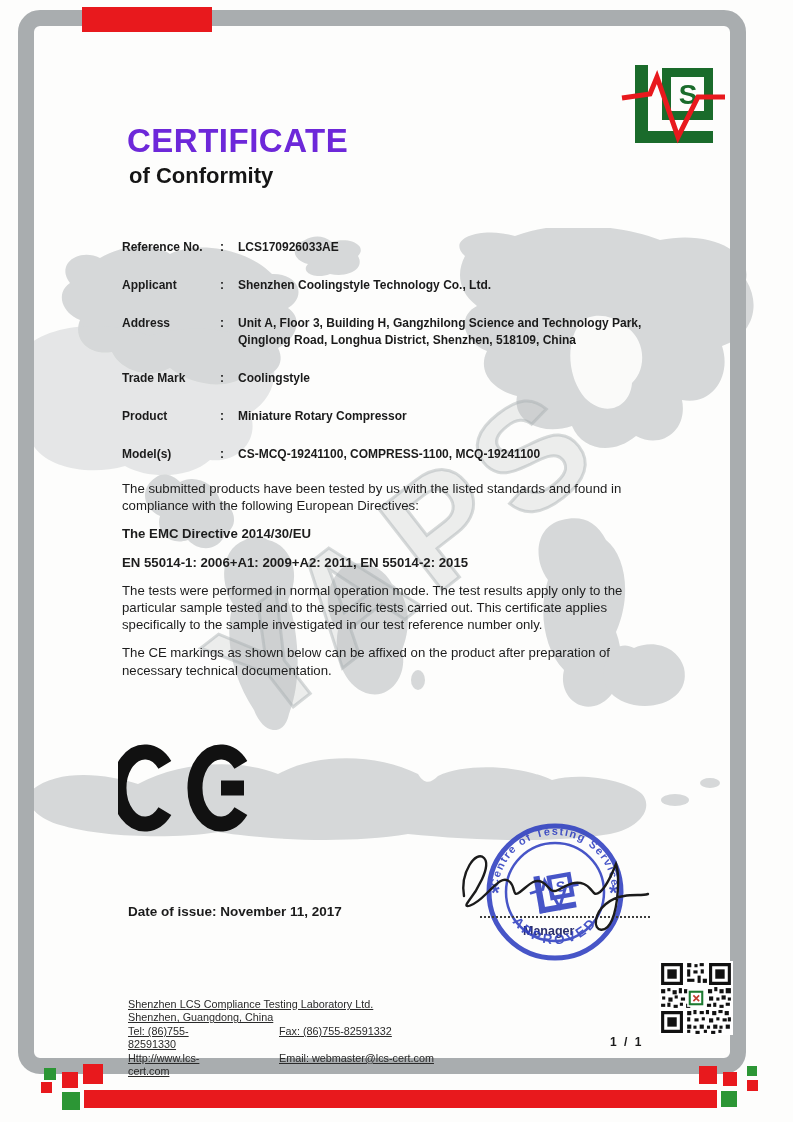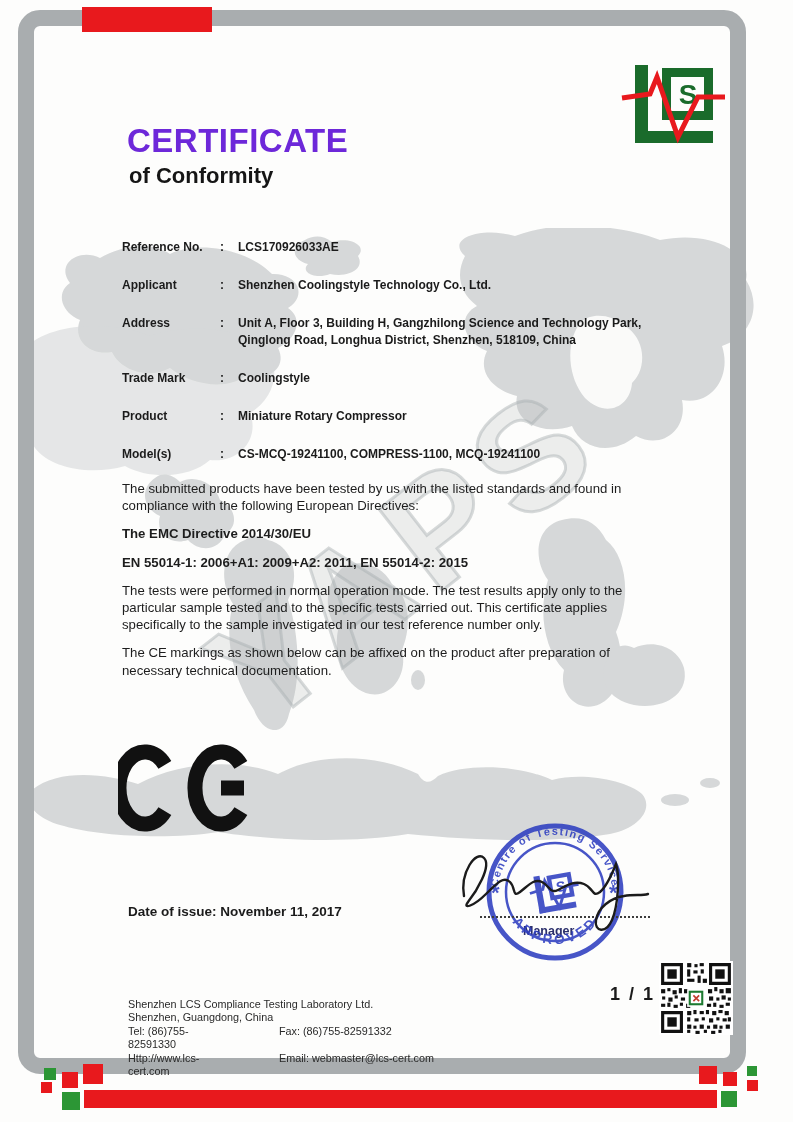--- a/index.html
+++ b/index.html
@@ -48,25 +48,25 @@
   .bodytext p { margin: 0 0 11px 0; font-size: 13.2px; line-height: 17.2px; color: #1d1d1d; }
   .b { font-weight: bold; }
 
   .dateline { position: absolute; left: 128px; top: 904px; font-size: 13.5px; font-weight: bold; z-index: 3; }
 
   
   .dotline { position: absolute; left: 480px; top: 916px; width: 170px; border-top: 2px dotted #3c3c3c; z-index: 4; }
   .manager { position: absolute; left: 523px; top: 924px; font-size: 12.5px; font-weight: bold; color: #2b2f6b; z-index: 3; }
 
   
-  .footer { position: absolute; left: 128px; top: 998px; width: 430px; font-size: 10.8px; line-height: 13.4px; color: #2a2a2a; z-index: 3; }
+  .footer { position: absolute; left: 128px; top: 998px; width: 430px; font-size: 10.8px; line-height: 13.4px; color: #2a2a2a; z-index: 3; text-decoration: underline; }
   .footer .cols { display: flex; gap: 44px; }
   .footer .c1 { width: 107px; flex: none; }
 
-  .pagenum { position: absolute; left: 610px; top: 984px; font-size: 18px; font-weight: bold; letter-spacing: 2px; z-index: 3; text-align: center; }
+  .pagenum { position: absolute; left: 610px; top: 1035px; font-size: 12px; font-weight: bold; letter-spacing: 2px; z-index: 3; text-align: center; }
 </style>
 </head>
 <body>
 
 <div class="page">
 
   <svg class="map" width="755" height="660" viewBox="0 0 755 660">
     <g fill="#b6babc" opacity="0.55">
       <path d="M 80,30 C 60,20 35,35 50,55 C 35,65 42,85 60,92 C 52,112 70,128 92,124 C 100,142 128,152 150,140 C 172,158 208,162 225,148 C 248,154 268,140 258,120 C 278,110 283,90 268,80 C 288,68 278,45 252,46 C 228,22 180,12 150,26 C 130,12 100,18 80,30 Z"></path>
       <path d="M 285,12 C 270,18 272,32 288,36 C 280,44 295,52 310,46 C 330,50 345,40 338,28 C 348,18 330,8 312,14 C 302,6 292,8 285,12 Z"></path>

